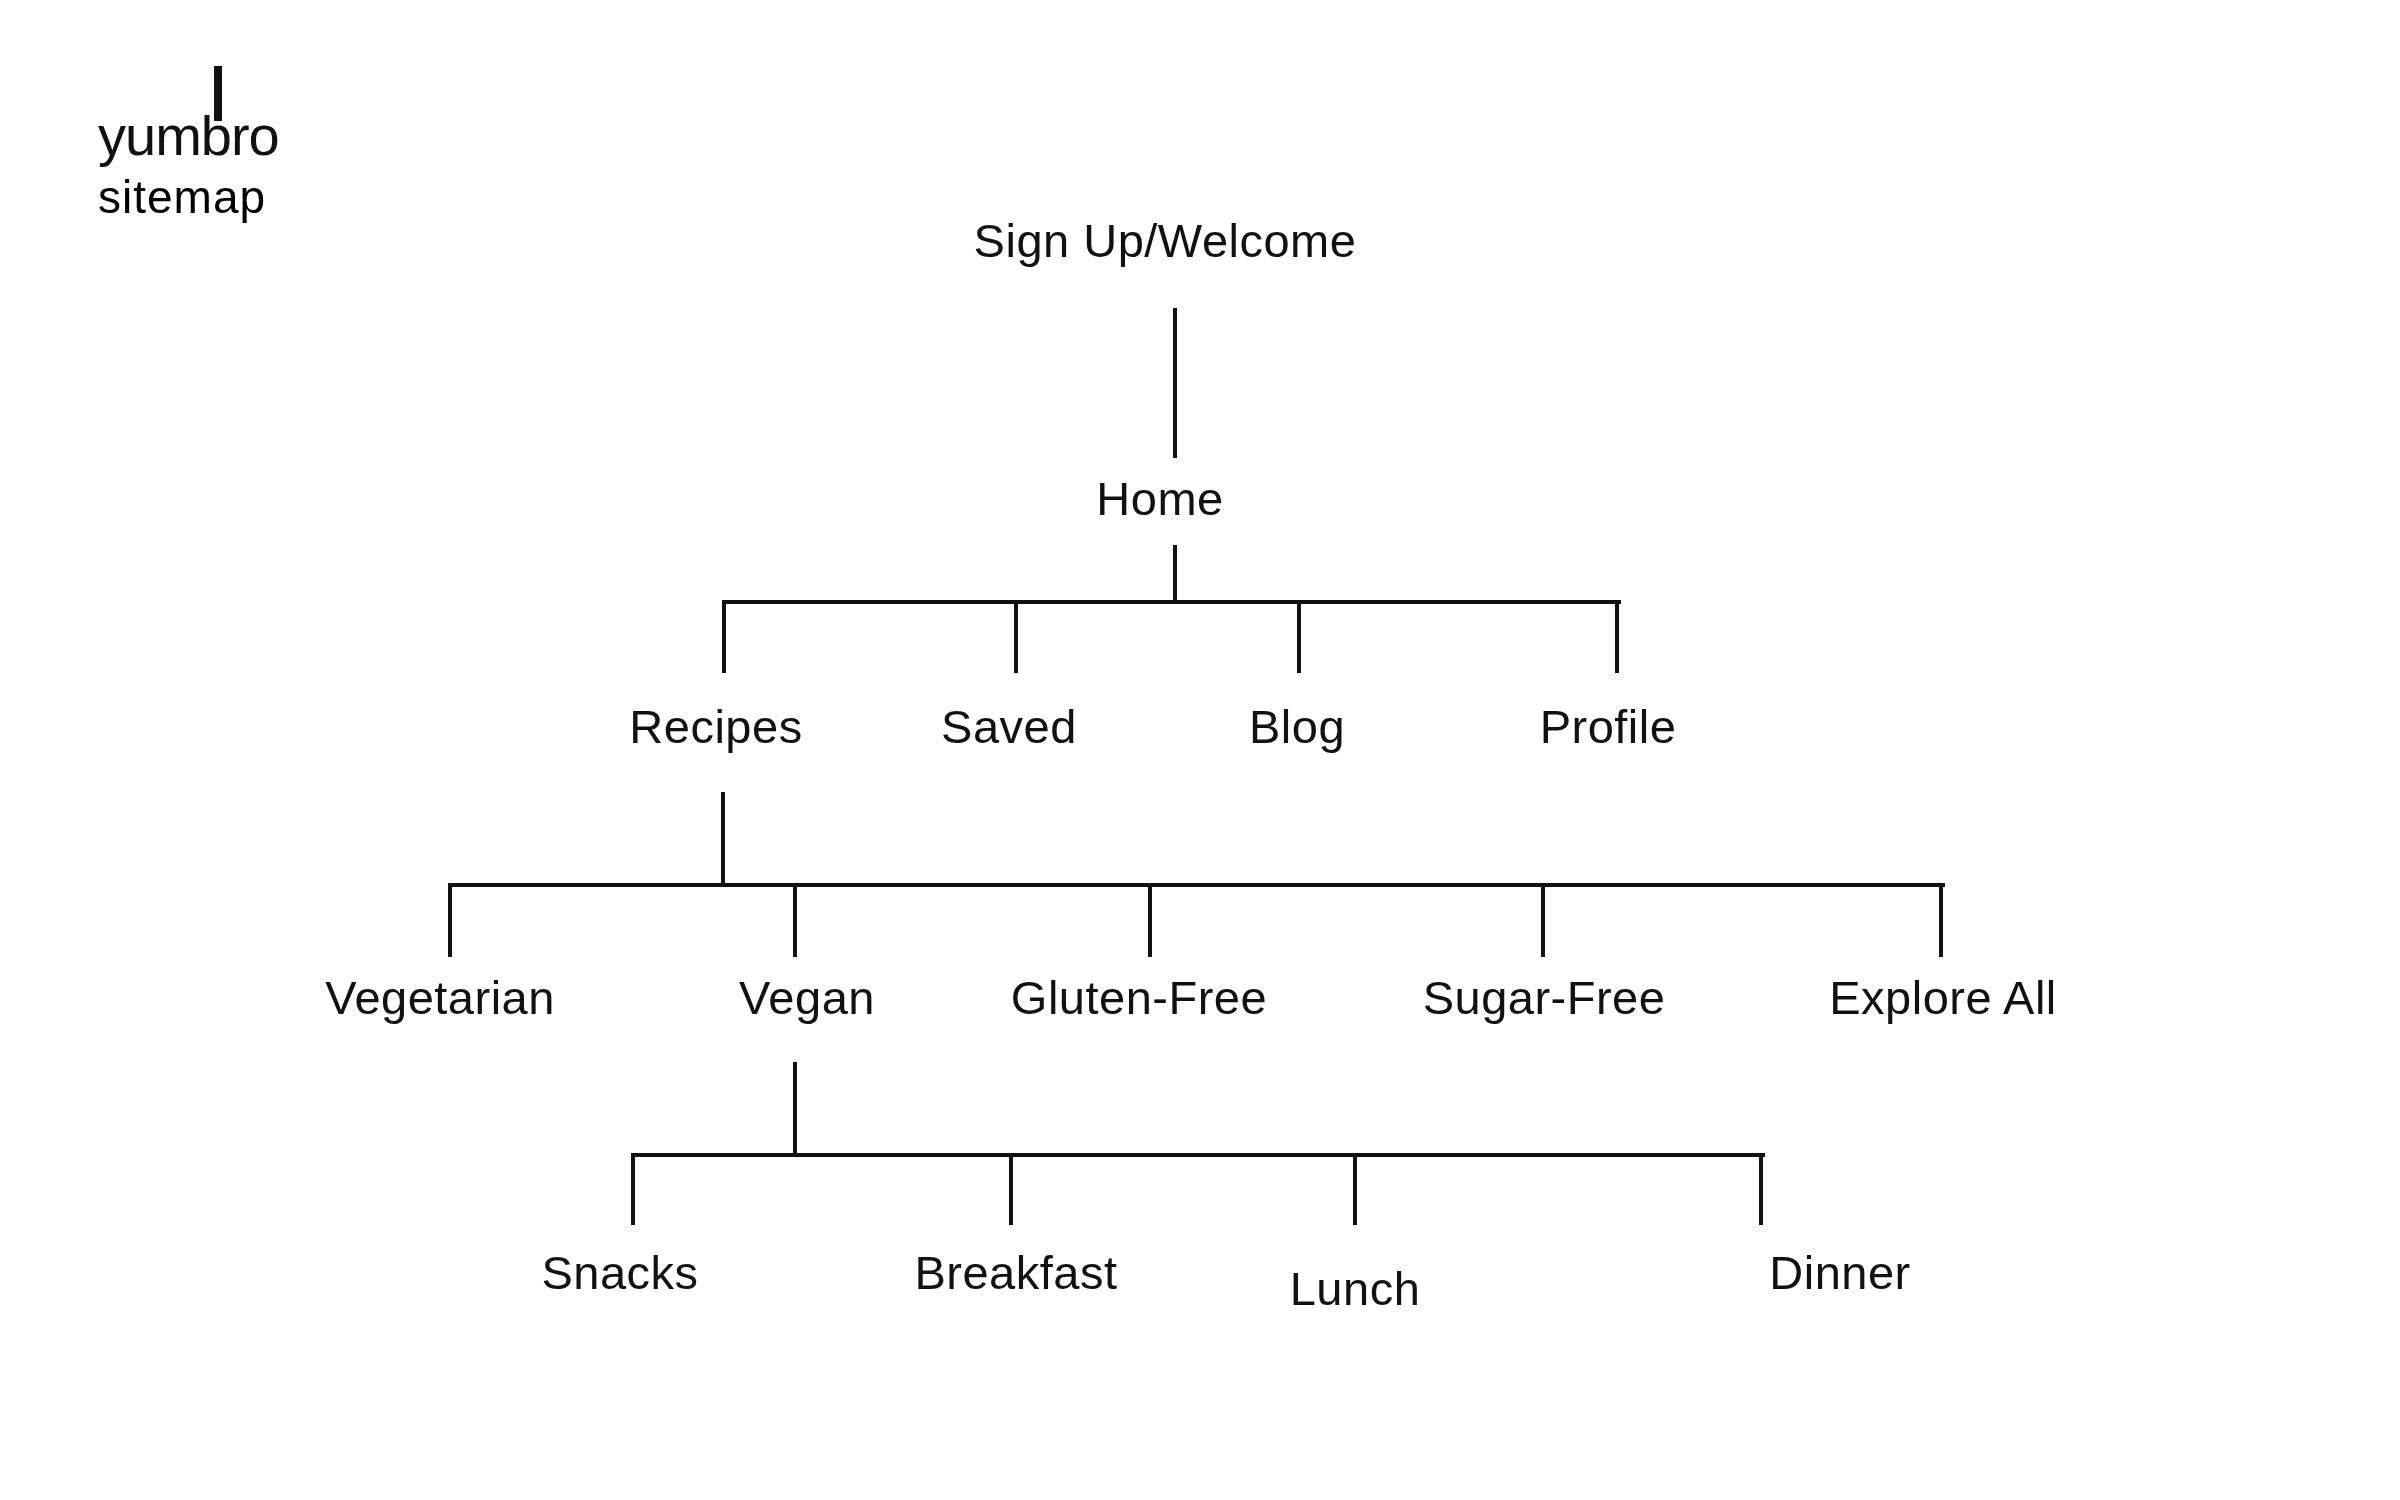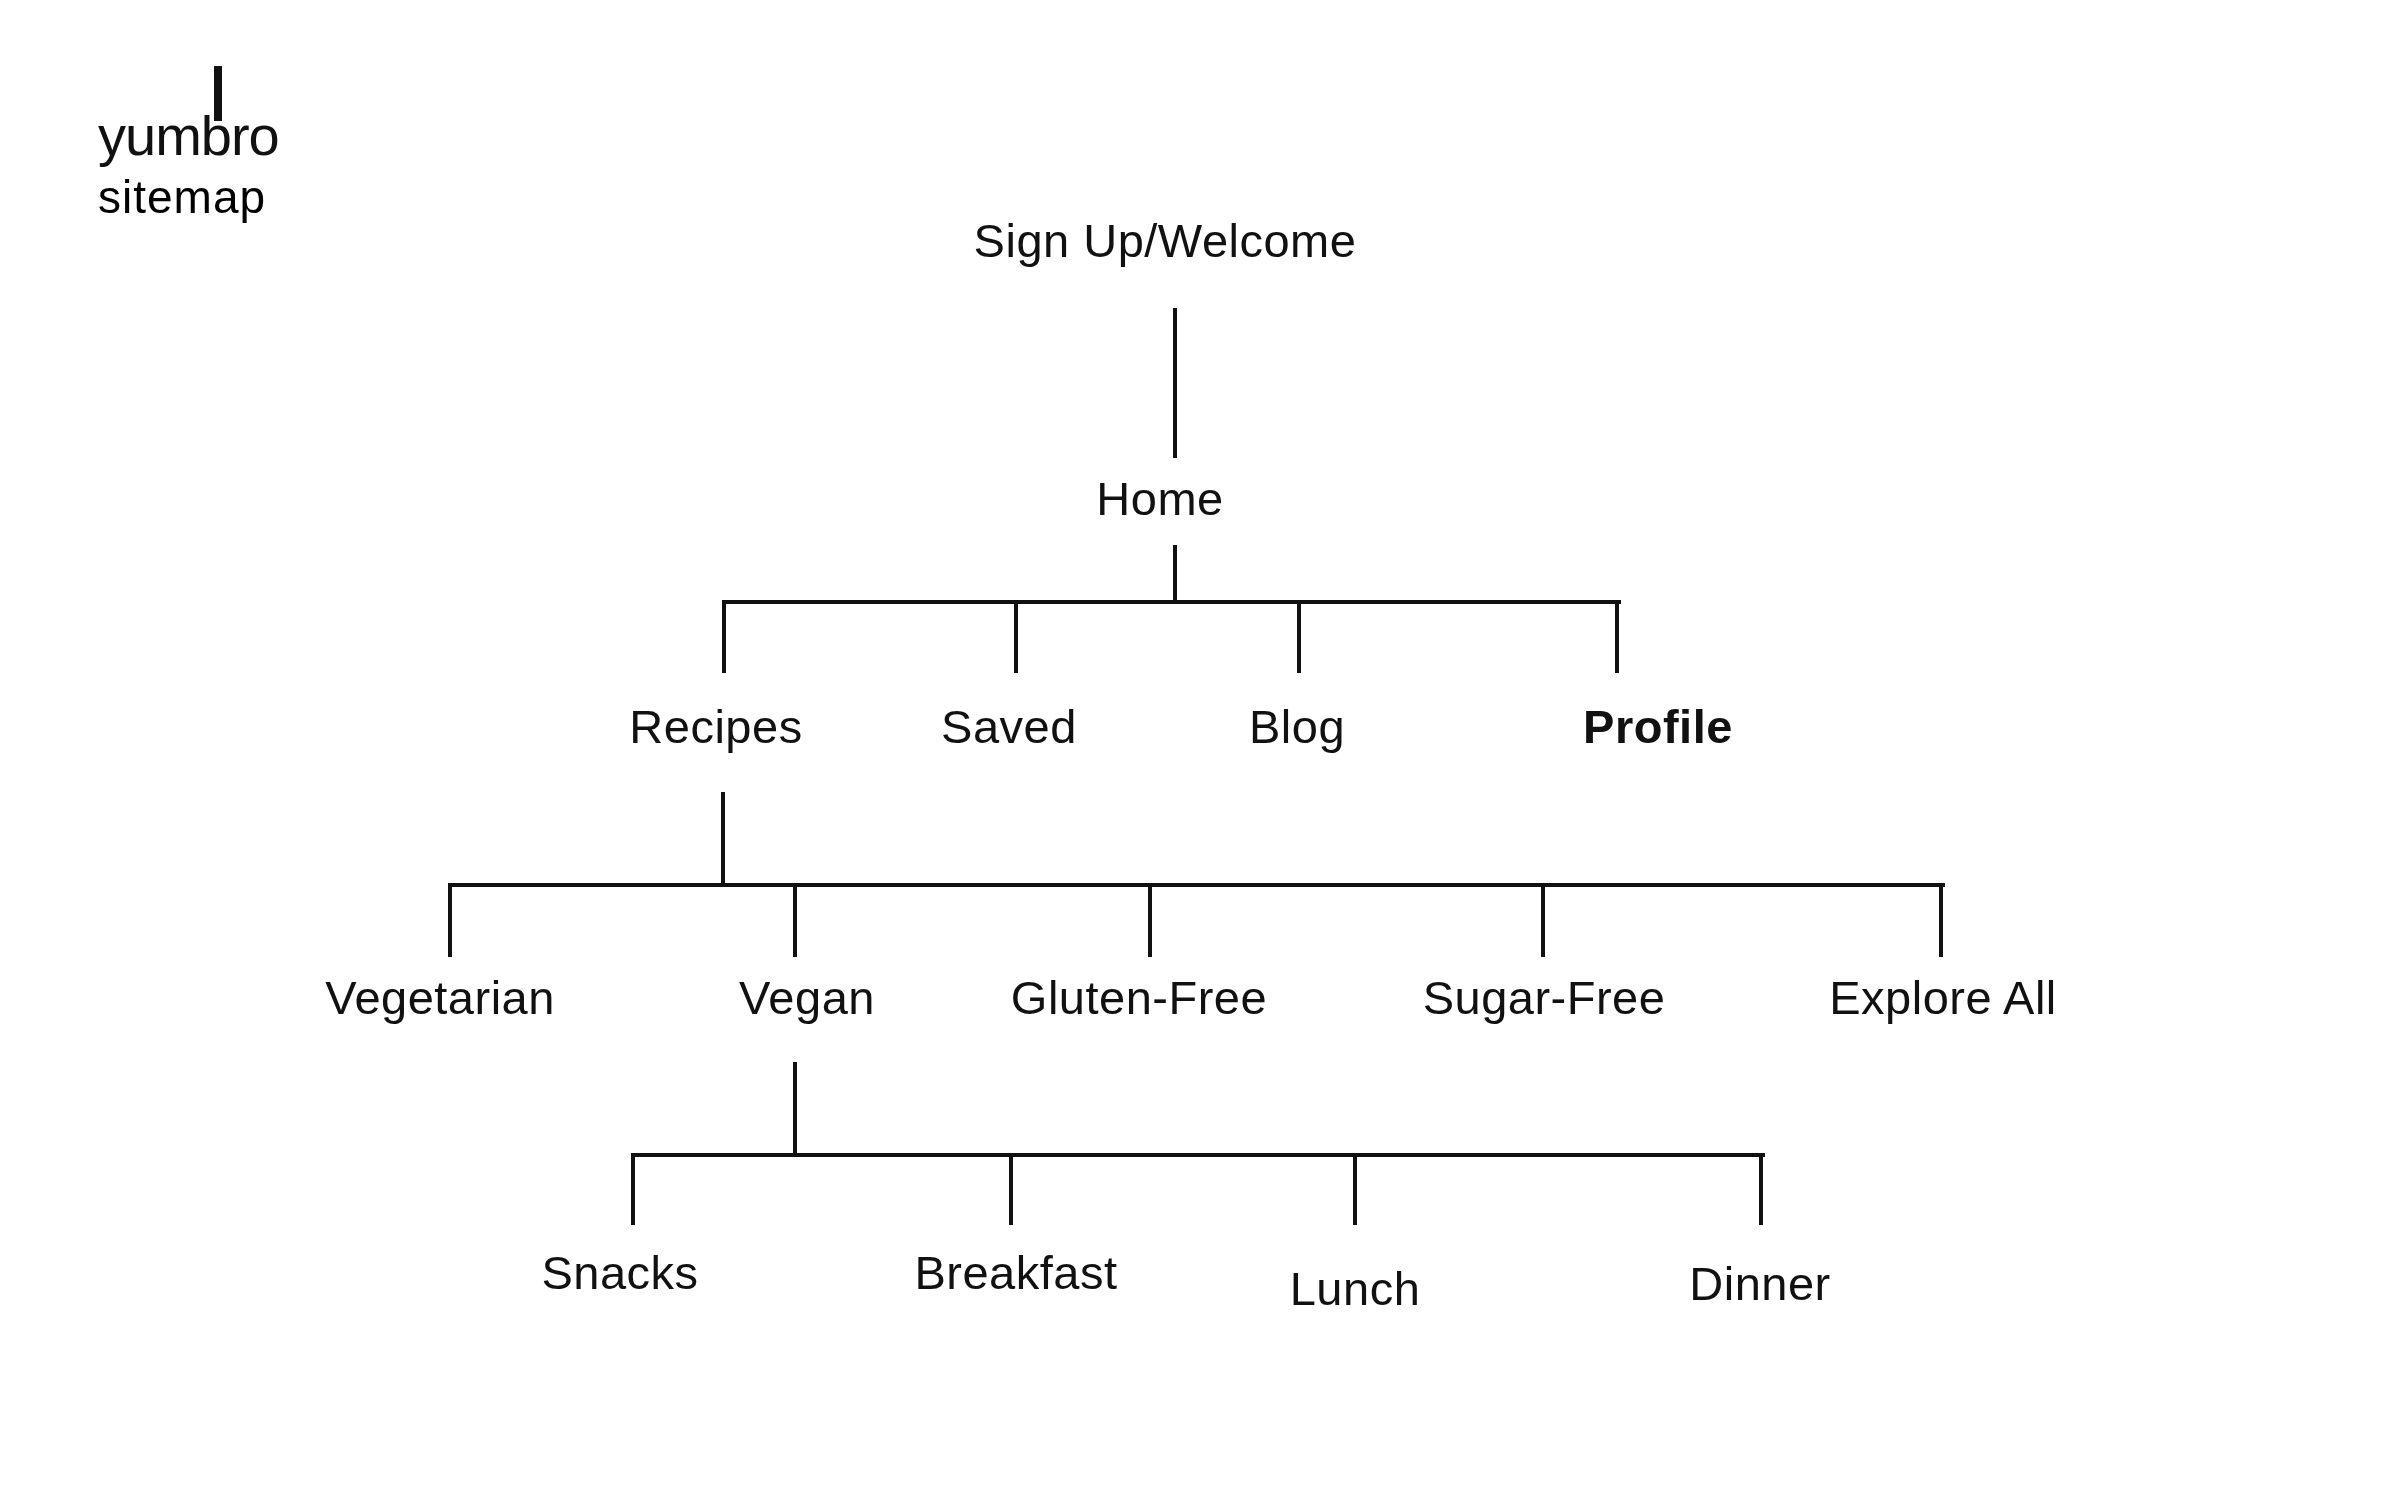--- a/index.html
+++ b/index.html
@@ -82,21 +82,21 @@
   <div class="vline" style="left:1173px;top:545px;height:57px;"></div>
   <div class="hline" style="left:722px;top:600px;width:899px;"></div>
   <div class="vline" style="left:722px;top:600px;height:73px;"></div>
   <div class="vline" style="left:1014px;top:600px;height:73px;"></div>
   <div class="vline" style="left:1297px;top:600px;height:73px;"></div>
   <div class="vline" style="left:1615px;top:600px;height:73px;"></div>
 
   <div class="node" style="left:716px;top:703px;">Recipes</div>
   <div class="node" style="left:1009px;top:703px;">Saved</div>
   <div class="node" style="left:1297px;top:703px;">Blog</div>
-  <div class="node" style="left:1658px;top:703px;font-weight:bold;">Profile</div>
+  <div class="node" style="left:1608px;top:703px;">Profile</div>
 
   <div class="vline" style="left:721px;top:792px;height:95px;"></div>
   <div class="hline" style="left:448px;top:883px;width:1497px;"></div>
   <div class="vline" style="left:448px;top:883px;height:74px;"></div>
   <div class="vline" style="left:793px;top:883px;height:74px;"></div>
   <div class="vline" style="left:1148px;top:883px;height:74px;"></div>
   <div class="vline" style="left:1541px;top:883px;height:74px;"></div>
   <div class="vline" style="left:1939px;top:883px;height:74px;"></div>
 
   <div class="node" style="left:440px;top:974px;">Vegetarian</div>
@@ -108,15 +108,15 @@
   <div class="vline" style="left:793px;top:1062px;height:95px;"></div>
   <div class="hline" style="left:631px;top:1153px;width:1134px;"></div>
   <div class="vline" style="left:631px;top:1153px;height:72px;"></div>
   <div class="vline" style="left:1009px;top:1153px;height:72px;"></div>
   <div class="vline" style="left:1353px;top:1153px;height:72px;"></div>
   <div class="vline" style="left:1759px;top:1153px;height:72px;"></div>
 
   <div class="node" style="left:620px;top:1249px;">Snacks</div>
   <div class="node" style="left:1016px;top:1249px;">Breakfast</div>
   <div class="node" style="left:1355px;top:1249px;margin-top:16px;">Lunch</div>
-  <div class="node" style="left:1760px;top:1249px;margin-top:11px;">Dinner</div>
+  <div class="node" style="left:1840px;top:1249px;">Dinner</div>
 
 </div>
 
 </body></html>

